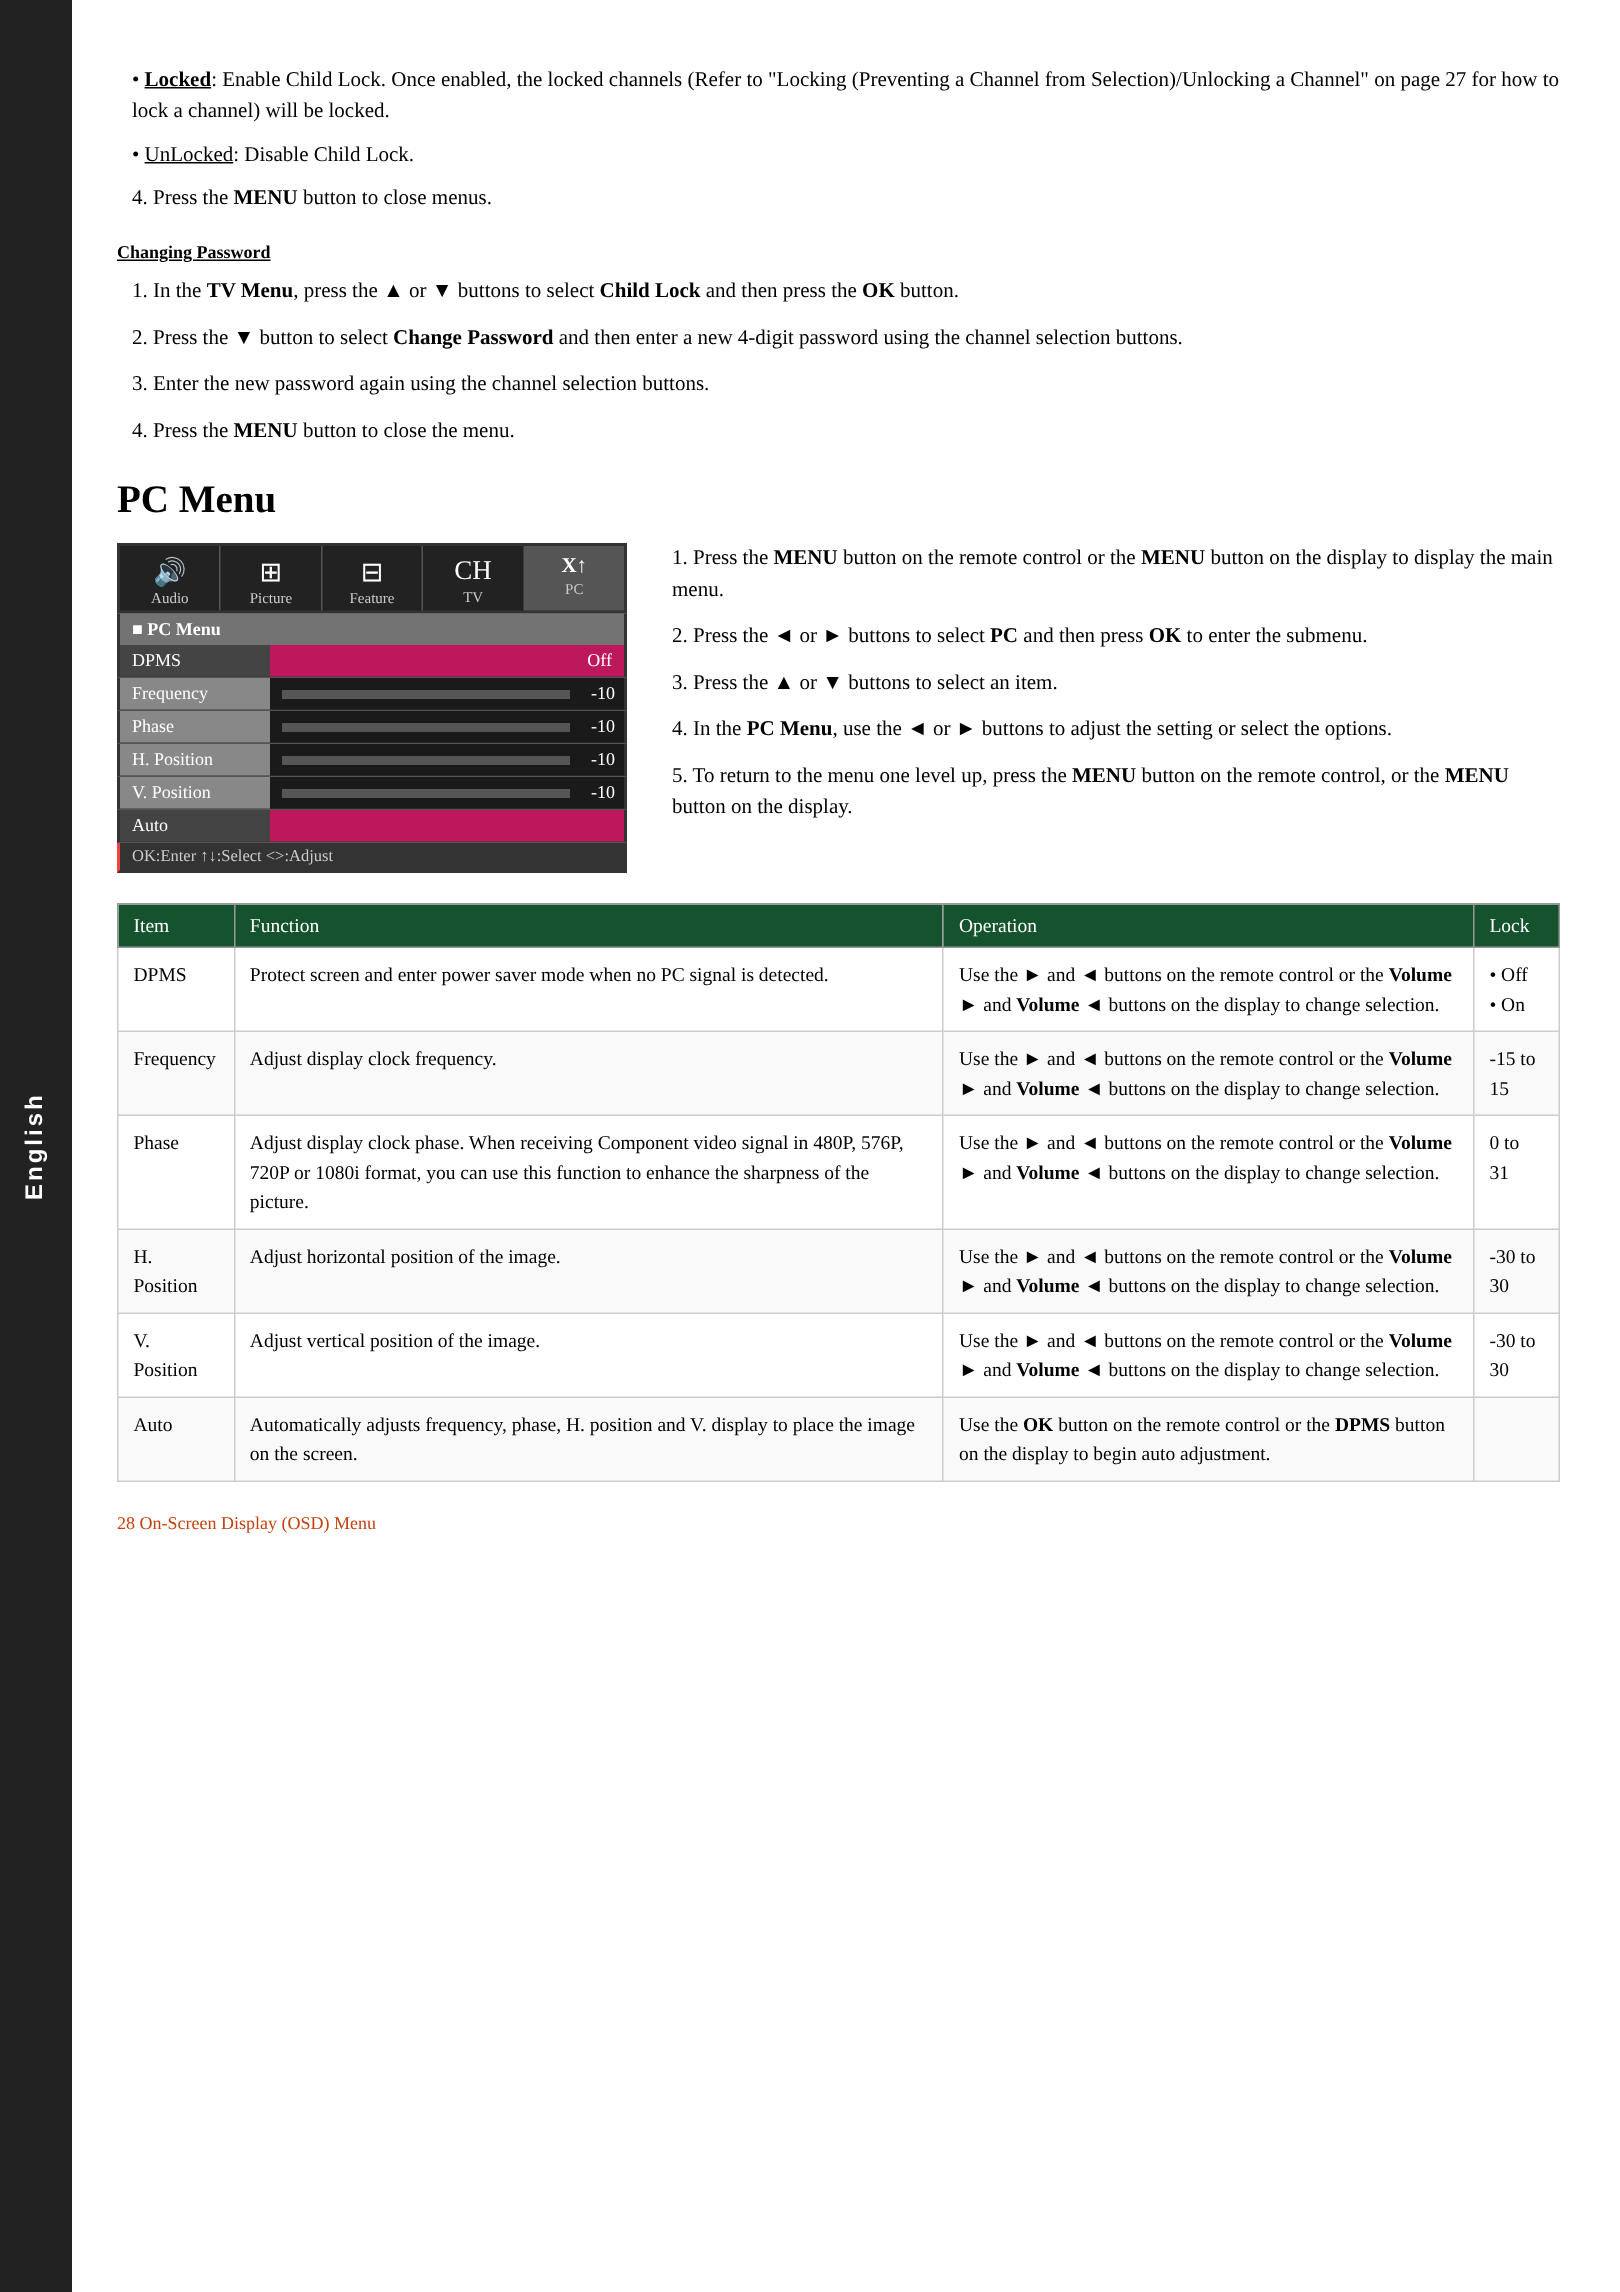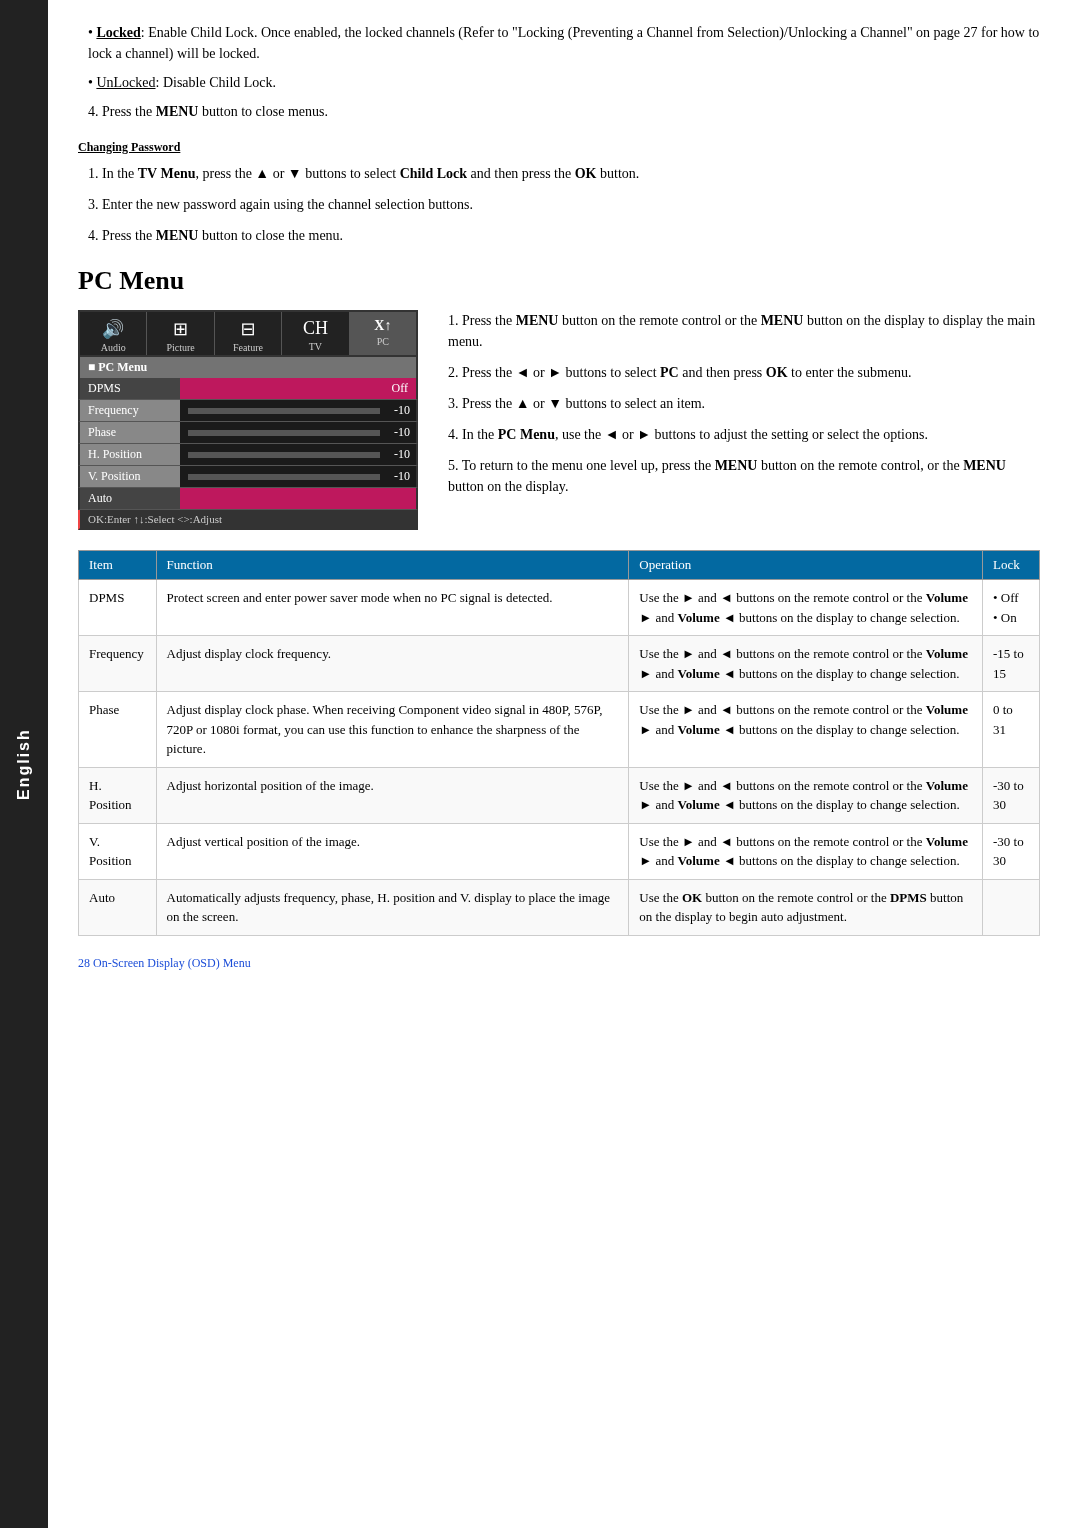--- a/index.html
+++ b/index.html
@@ -34,20 +34,21 @@
       color: #fff;
       font-size: 16px;
       font-family: Arial, sans-serif;
       letter-spacing: 2px;
       font-weight: bold;
     }
 
     .content {
       flex: 1;
       padding: 22px 40px 30px 30px;
+      margin-top: 21px;
     }
 
     .bullet-section {
       margin-bottom: 18px;
     }
 
     .bullet-item {
       margin-bottom: 8px;
       padding-left: 10px;
       line-height: 1.5;
@@ -192,21 +193,21 @@
 
     
     .info-table {
       width: 100%;
       border-collapse: collapse;
       margin-top: 10px;
       font-size: 13px;
     }
 
     .info-table th {
-      background: #0369a1;
+      background: #14532d;
       color: #fff;
       padding: 6px 10px;
       text-align: left;
       border: 1px solid #999;
       font-weight: normal;
     }
 
     .info-table td {
       padding: 8px 10px;
       border: 1px solid #ccc;
@@ -214,21 +215,21 @@
       line-height: 1.5;
     }
 
     .info-table tr:nth-child(even) td {
       background: #f9f9f9;
     }
 
     .page-footer {
       margin-top: 20px;
       font-size: 12px;
-      color: #1d4ed8;
+      color: #c2410c;
     }
   </style>
 </head>
 <body>
 
 <div class="page-container">
 
   <div class="sidebar">
     <span class="sidebar-text">English</span>
   </div>
@@ -246,20 +247,23 @@
         4. Press the <span class="bold">MENU</span> button to close menus.
       </div>
     </div>
 
     <div class="bullet-section">
       <div class="section-heading">Changing Password</div>
       <div class="numbered-item">
         1. In the <span class="bold">TV Menu</span>, press the ▲ or ▼ buttons to select <span class="bold">Child Lock</span> and then press the <span class="bold">OK</span> button.
       </div>
       <div class="numbered-item">
+        2. Press the ▼ button to select <span class="bold">Change Password</span> and then enter a new 4-digit password using the channel selection buttons.
+      </div>
+      <div class="numbered-item">
         3. Enter the new password again using the channel selection buttons.
       </div>
       <div class="numbered-item">
         4. Press the <span class="bold">MENU</span> button to close the menu.
       </div>
     </div>
 
     <div class="pc-menu-heading">PC Menu</div>
 
     <div class="pc-menu-layout">

